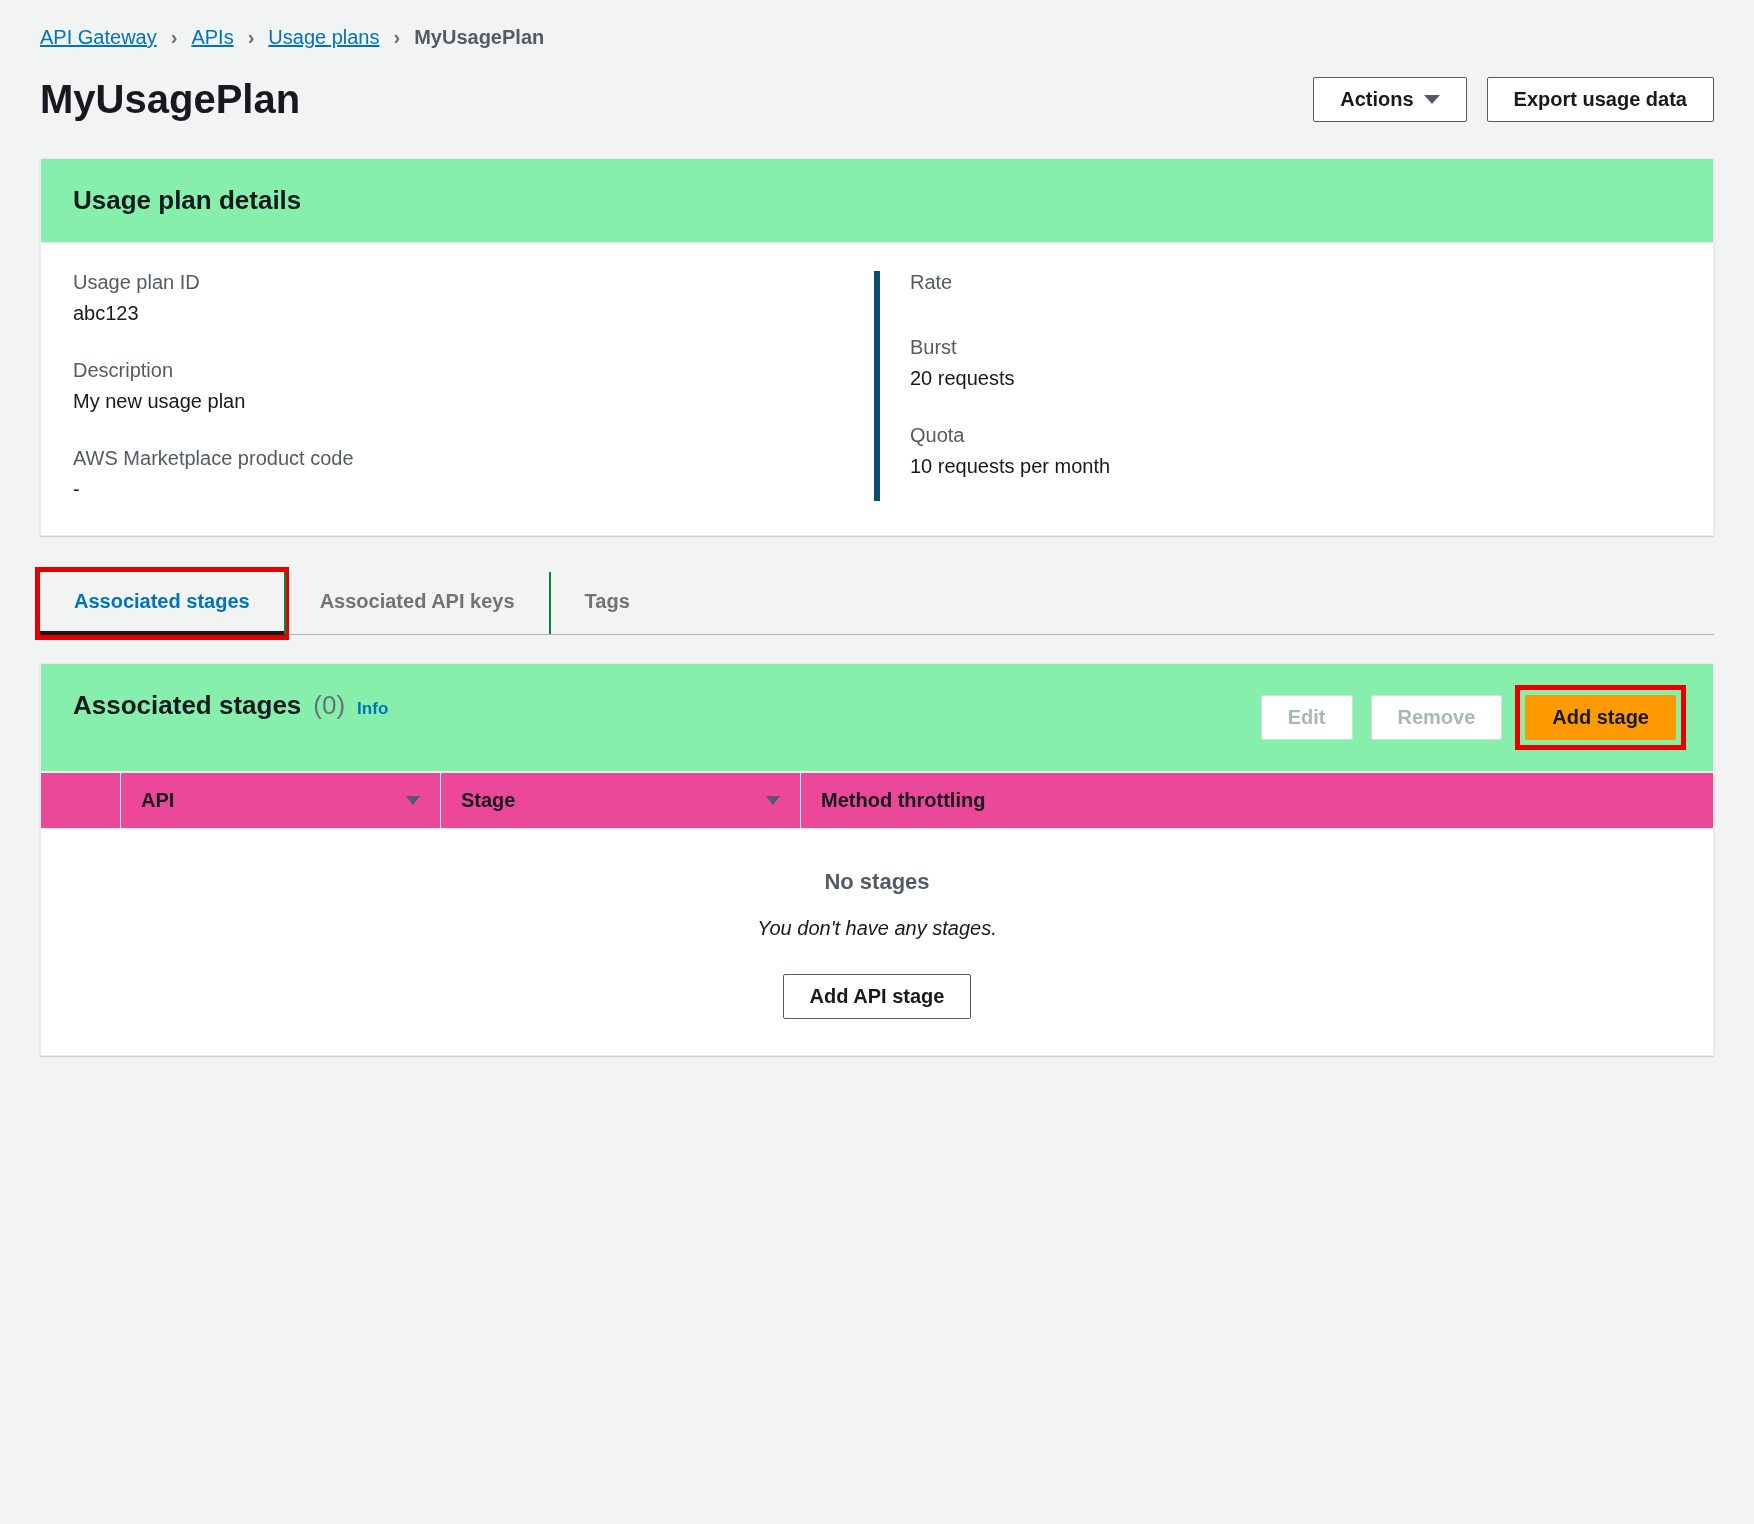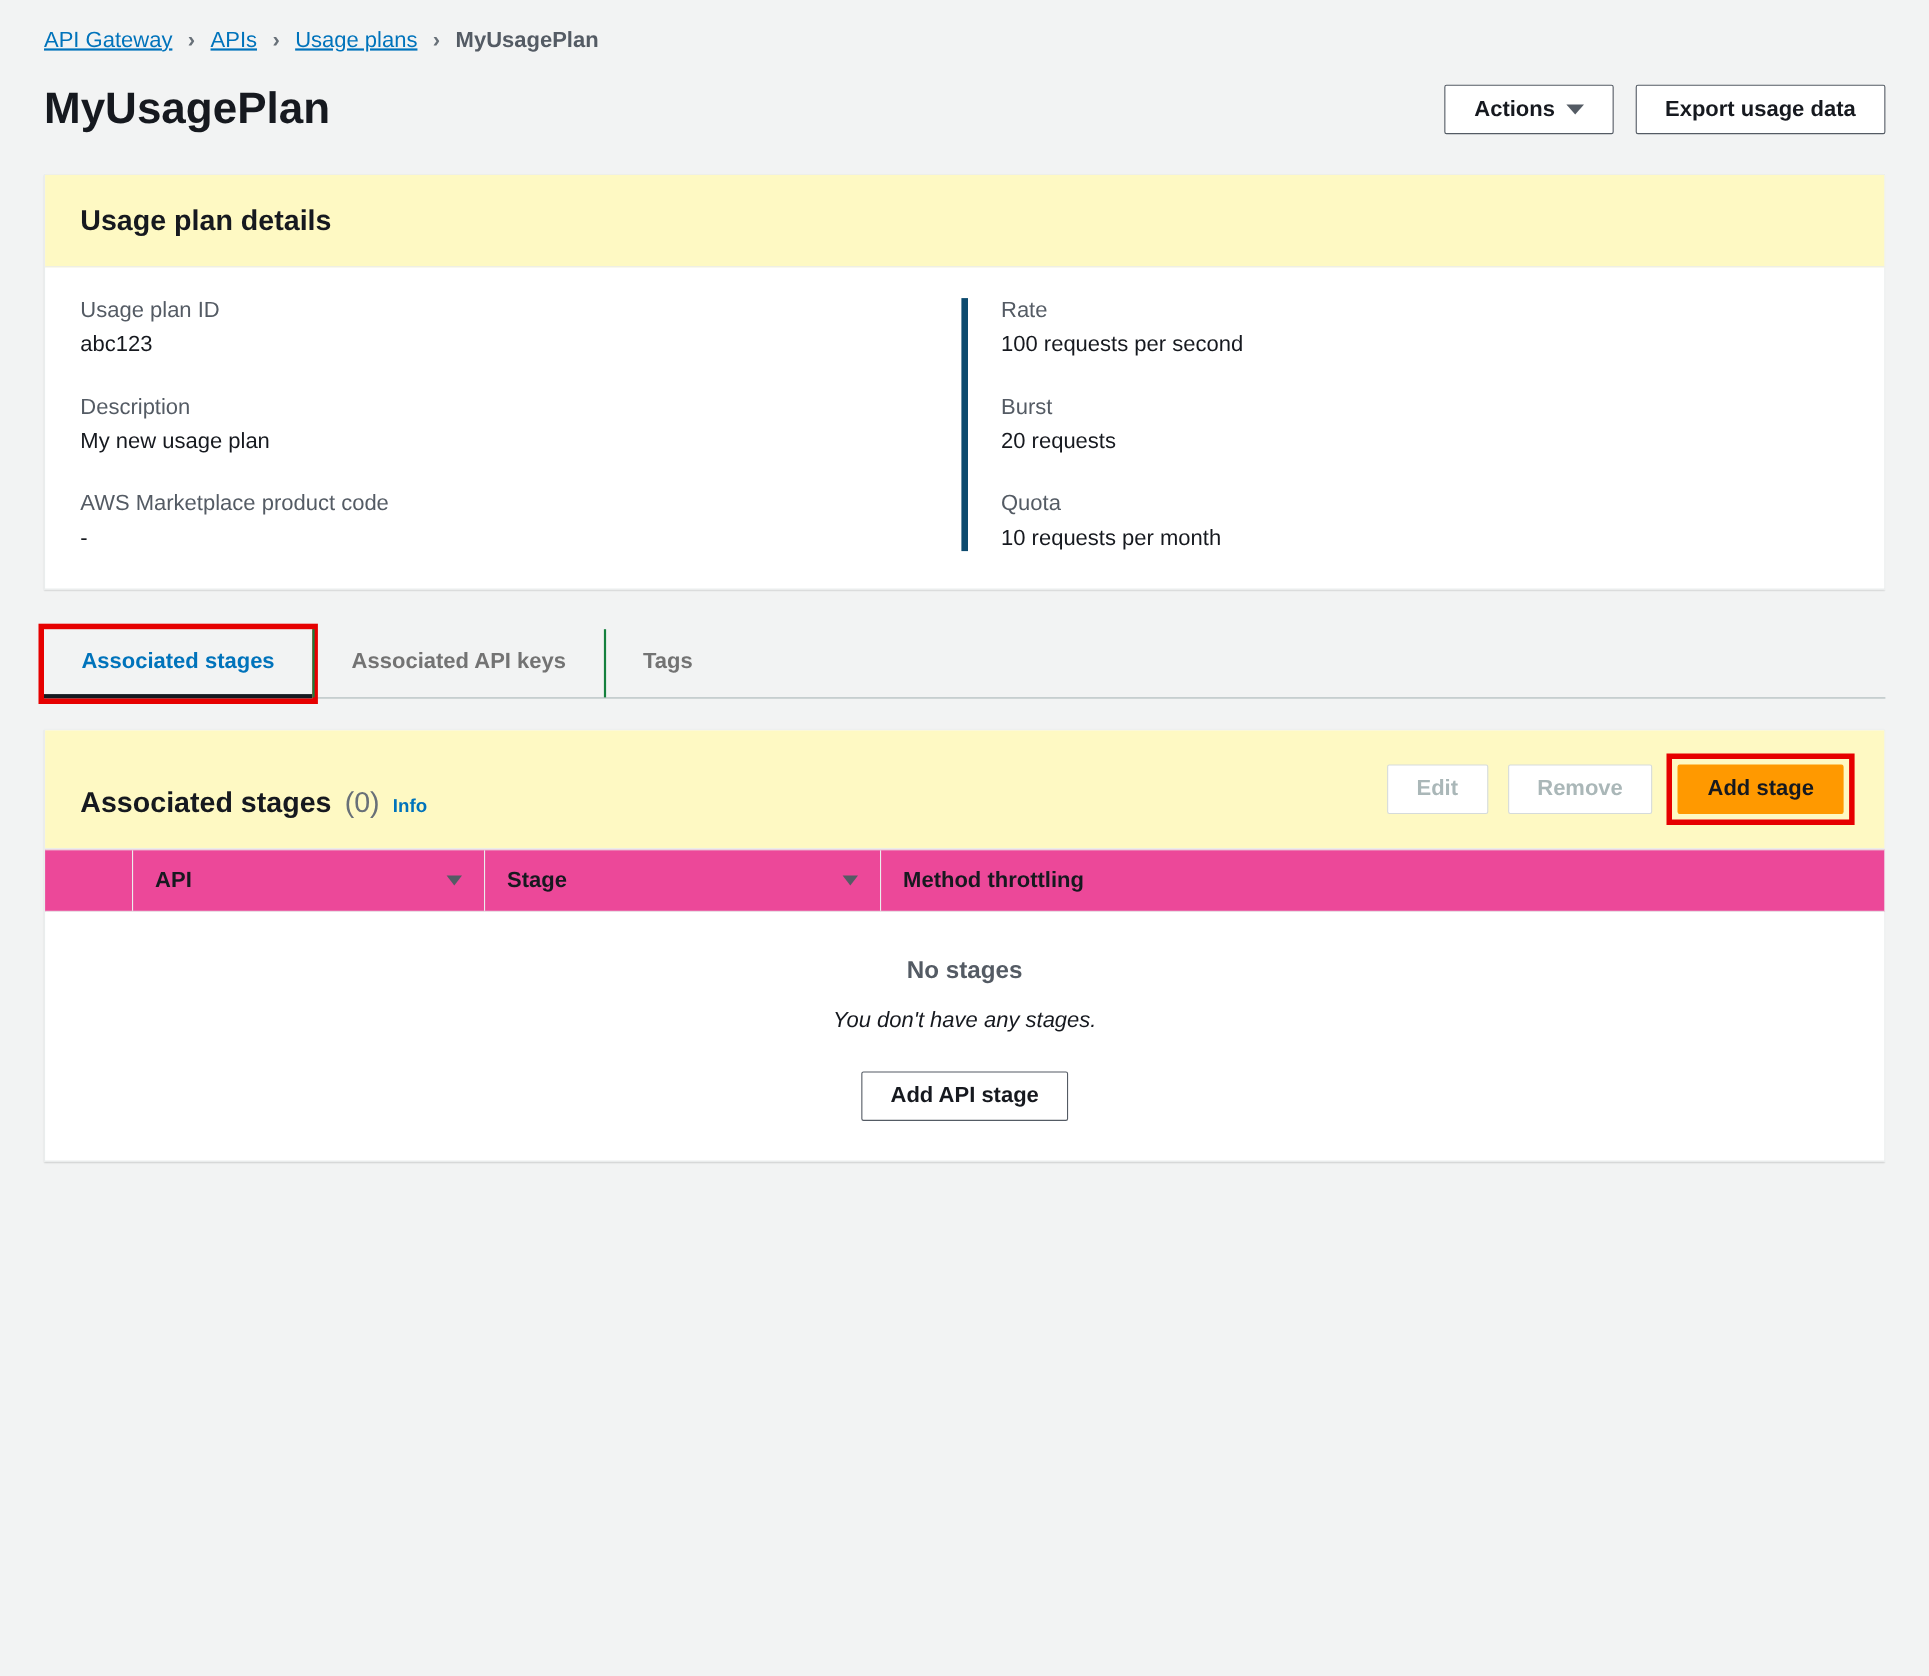--- a/index.html
+++ b/index.html
@@ -87,24 +87,24 @@
     background: #fff;
     border: 1px solid #eaeded;
     box-shadow: 0 1px 1px rgba(0,0,0,0.08), 0 1px 2px rgba(0,0,0,0.08);
     margin-bottom: 36px;
   }
   .panel-header {
     padding: 26px 32px;
     border-bottom: 1px solid #eaeded;
     font-size: 26px;
     font-weight: 700;
-    background: #fef9c3;
+    background: #86efac;
     display: flex;
     justify-content: space-between;
-    align-items: flex-end;
+    align-items: flex-start;
   }
   .panel-body {
     padding: 28px 32px 34px 32px;
   }
 
   
   .details-grid {
     display: flex;
   }
   .details-col {
@@ -275,21 +275,20 @@
           <div class="field-value">My new usage plan</div>
         </div>
         <div>
           <div class="field-label">AWS Marketplace product code</div>
           <div class="field-value">-</div>
         </div>
       </div>
       <div class="details-col">
         <div>
           <div class="field-label">Rate</div>
-          <div class="field-value">100 requests per second</div>
         </div>
         <div>
           <div class="field-label">Burst</div>
           <div class="field-value">20 requests</div>
         </div>
         <div>
           <div class="field-label">Quota</div>
           <div class="field-value">10 requests per month</div>
         </div>
       </div>

